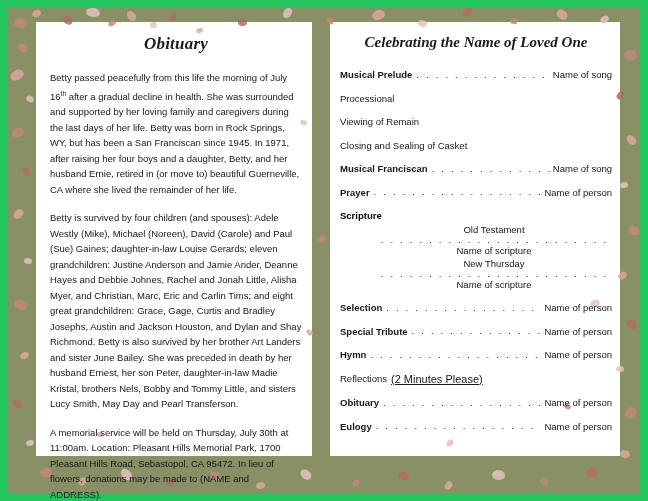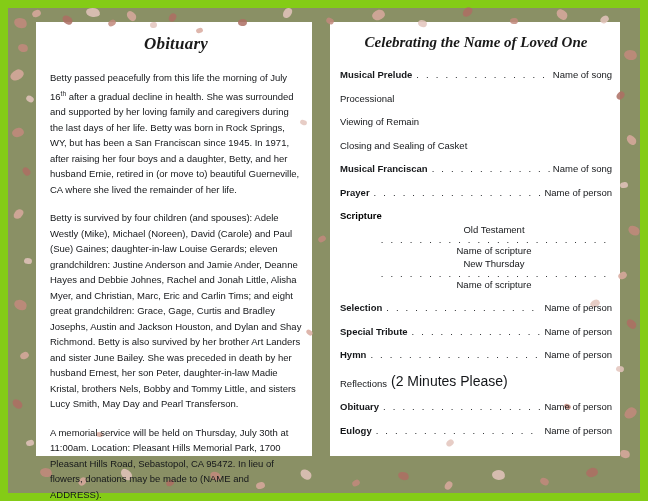--- a/index.html
+++ b/index.html
@@ -10,21 +10,21 @@
     width: 648px;
     height: 501px;
     background: #ffffff;
     font-family: "Liberation Sans", sans-serif;
     overflow: hidden;
   }
   .page {
     position: relative;
     width: 648px;
     height: 501px;
-    background: #84cc16;
+    background: #22c55e;
     box-sizing: border-box;
   }
   
   .frame {
     position: absolute;
     left: 8px;
     top: 8px;
     right: 8px;
     bottom: 8px;
     background: #8a9065;
@@ -110,33 +110,34 @@
     margin: 0 0 13px 0;
     text-align: left;
   }
   .para sup {
     font-size: 6.5px;
     vertical-align: super;
   }
   
   .prog-row {
     display: flex;
-    align-items: flex-end;
+    align-items: center;
     margin-bottom: 12.5px;
     font-size: 9.5px;
     color: #15171a;
   }
   .prog-label {
     font-weight: bold;
     white-space: nowrap;
     font-size: 9.5px;
   }
   .prog-note {
     font-weight: normal;
-    font-size: 14px;
+    font-size: 11px;
+    text-decoration: underline;
   }
   .prog-dots {
     flex: 1;
     overflow: hidden;
     white-space: nowrap;
     letter-spacing: 2.2px;
     color: #15171a;
     font-size: 9.5px;
     margin: 0 3px 0 4px;
     line-height: 10px;

